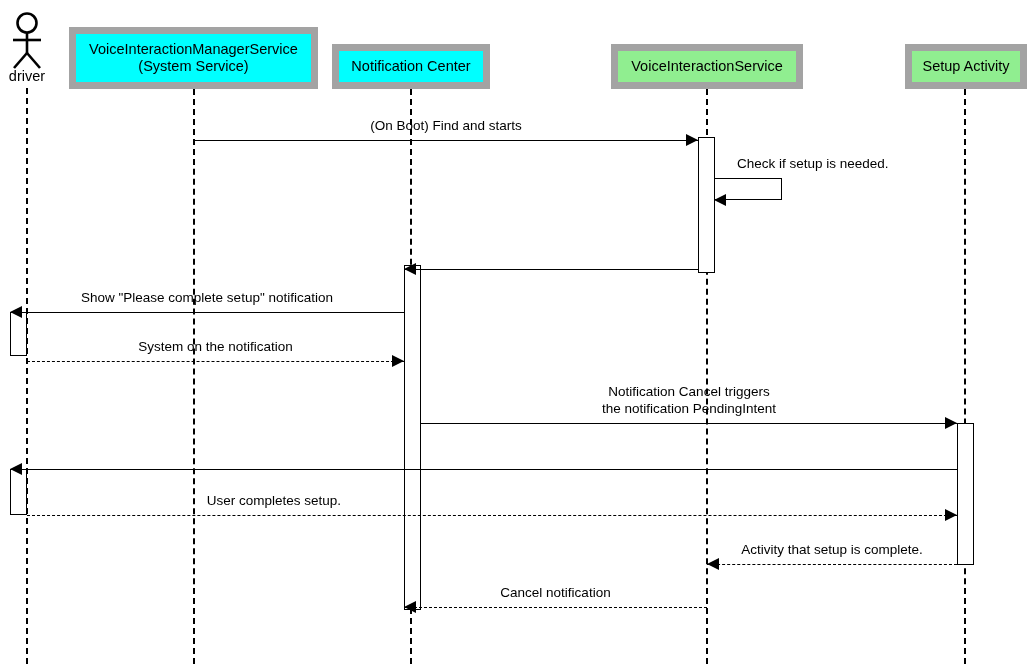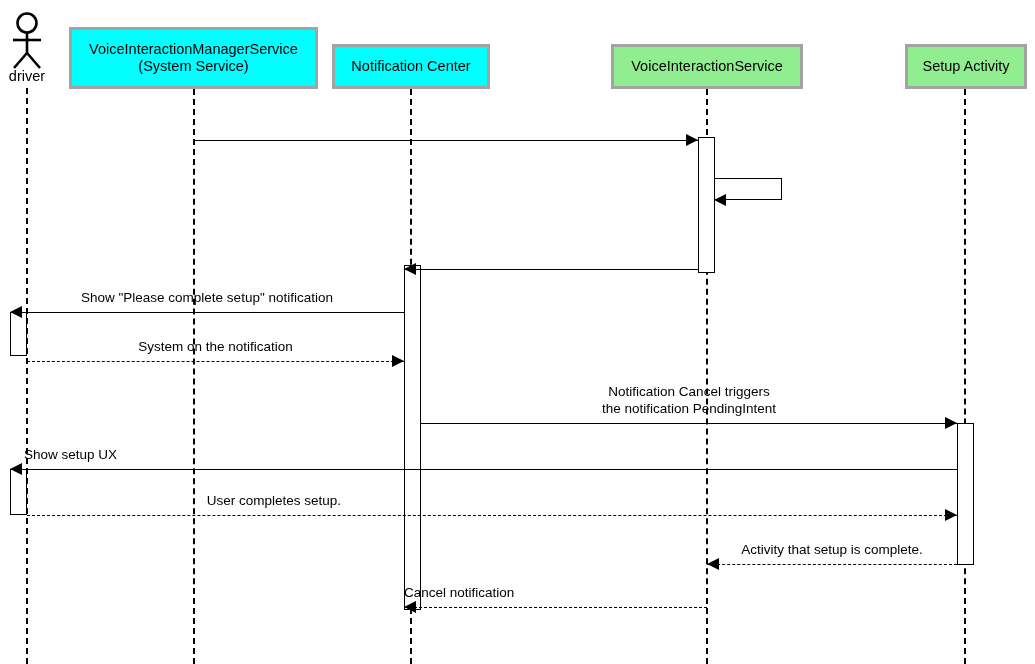--- a/index.html
+++ b/index.html
@@ -2,21 +2,21 @@
 <html><head>
 <meta charset="utf-8">
 <style>
   html,body{margin:0;padding:0;background:#ffffff;}
   body{font-family:"Liberation Sans",sans-serif;}
   #canvas{position:relative;width:1035px;height:664px;background:#fff;overflow:hidden;}
 
   
   .phead{
     position:absolute;box-sizing:border-box;
-    border:3px solid #a3a3a3;background:#00ffff;
+    border:7px solid #a3a3a3;background:#00ffff;
     display:flex;align-items:center;justify-content:center;
     text-align:center;line-height:1.15;
     font-size:14.5px;color:#000;
     padding:2px 6px;
   }
   .phead.green{background:#90ee90;}
 
   
   .actor{position:absolute;}
   .actor-label{
@@ -87,39 +87,40 @@
     <div class="lifeline" style="left: 410px; top: 89px; height: 575px;"></div>
     <div class="lifeline" style="left: 706px; top: 89px; height: 575px;"></div>
     <div class="lifeline" style="left: 964px; top: 89px; height: 575px;"></div>
     <div class="activation" style="left: 10px; top: 312px; width: 17px; height: 44px;"></div>
     <div class="activation" style="left: 10px; top: 469px; width: 17px; height: 46px;"></div>
     <div class="activation" style="left: 404px; top: 265px; width: 17px; height: 345px;"></div>
     <div class="activation" style="left: 698px; top: 137px; width: 17px; height: 136px;"></div>
     <div class="activation" style="left: 957px; top: 423px; width: 17px; height: 142px;"></div>
     <div class="msgline" style="left: 194px; top: 140px; width: 504px;"></div>
     <div class="arrowR" style="left: 686px; top: 134px;"></div>
+    <div class="msglabel" style="left: 194px; top: 118px; width: 504px; text-align: center; white-space: pre-line;">(On Boot) Find and starts</div>
     <div class="selfmsg" style="left: 715px; top: 178px; width: 67px; height: 22px;"></div>
     <div class="arrowL" style="left: 714px; top: 194px;"></div>
+    <div class="msglabel" style="left: 737px; top: 156px; width: 260px;">Check if setup is needed.</div>
     <div class="msgline" style="left: 404px; top: 269px; width: 294px;"></div>
     <div class="arrowL" style="left: 404px; top: 263px;"></div>
     <div class="msgline" style="left: 10px; top: 312px; width: 394px;"></div>
     <div class="arrowL" style="left: 10px; top: 306px;"></div>
     <div class="msglabel" style="left: 10px; top: 290px; width: 394px; text-align: center; white-space: pre-line;">Show "Please complete setup" notification</div>
     <div class="msgline dash" style="left: 27px; top: 361px; width: 377px;"></div>
     <div class="arrowR" style="left: 392px; top: 355px;"></div>
     <div class="msglabel" style="left: 27px; top: 339px; width: 377px; text-align: center; white-space: pre-line;">System on the notification</div>
     <div class="msgline" style="left: 421px; top: 423px; width: 536px;"></div>
     <div class="arrowR" style="left: 945px; top: 417px;"></div>
     <div class="msglabel" style="left: 421px; top: 384px; width: 536px; text-align: center; white-space: pre-line;">Notification Cancel triggers
 the notification PendingIntent</div>
     <div class="msgline" style="left: 10px; top: 469px; width: 947px;"></div>
     <div class="arrowL" style="left: 10px; top: 463px;"></div>
-    <div class="msglabel" style="left: 24px; top: 447px; width: 300px; text-align: left; white-space: pre-line;">Show setup UX</div>
     <div class="msgline dash" style="left: 27px; top: 515px; width: 930px;"></div>
     <div class="arrowR" style="left: 945px; top: 509px;"></div>
     <div class="msglabel" style="left: 41px; top: 493px; width: 300px; text-align: right; white-space: pre-line;">User completes setup.</div>
     <div class="msgline dash" style="left: 707px; top: 564px; width: 250px;"></div>
     <div class="arrowL" style="left: 707px; top: 558px;"></div>
     <div class="msglabel" style="left: 717px; top: 542px; width: 230px; text-align: center; white-space: pre-line;">Activity that setup is complete.</div>
     <div class="msgline dash" style="left: 404px; top: 607px; width: 303px;"></div>
     <div class="arrowL" style="left: 404px; top: 601px;"></div>
-    <div class="msglabel" style="left: 404px; top: 585px; width: 303px; text-align: left; white-space: pre-line;">Cancel notification</div>
+    <div class="msglabel" style="left: 404px; top: 585px; width: 303px; text-align: center; white-space: pre-line;">Cancel notification</div>
   </div>
 
 </body></html>

